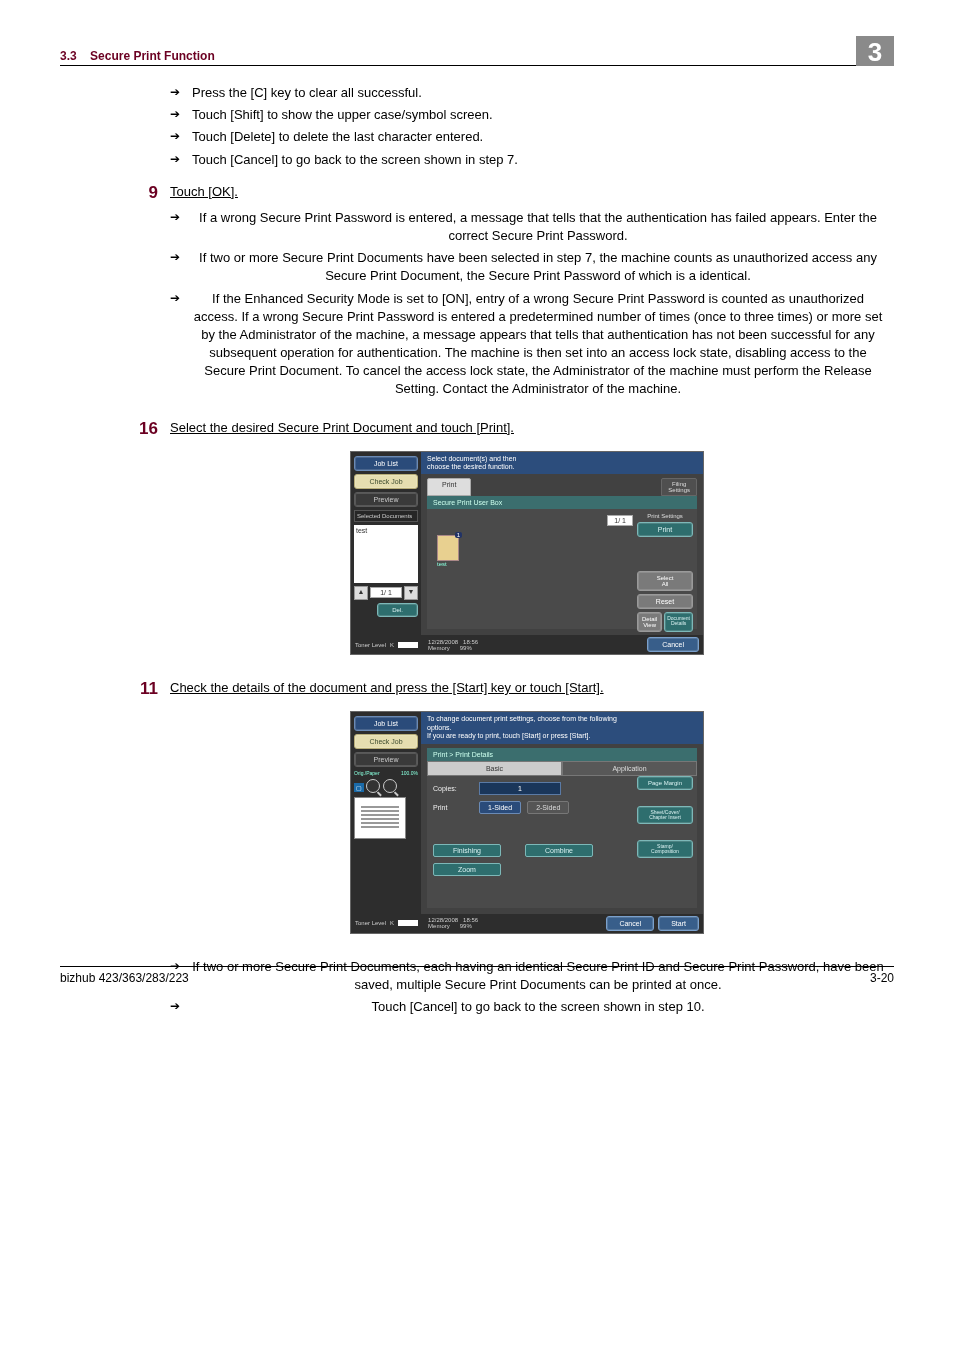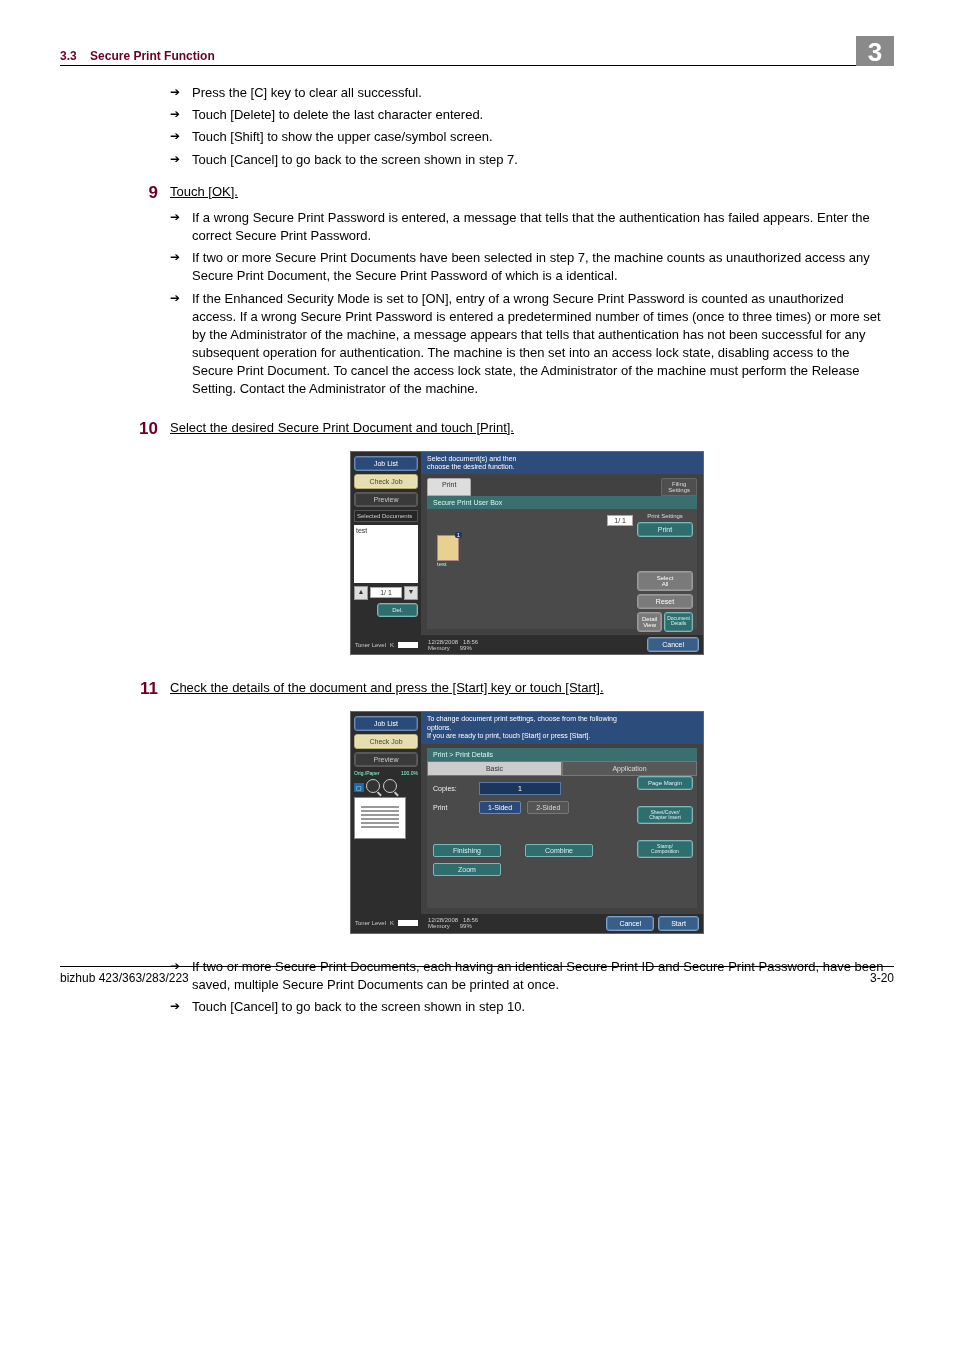--- a/index.html
+++ b/index.html
@@ -51,21 +51,21 @@
   .step-num {
     flex: 0 0 40px;
     text-align: right;
     padding-right: 12px;
     font-size: 17px;
     font-weight: bold;
     color: #6b0022;
     margin-left: -52px;
   }
   .step-text { flex: 1; line-height: 1.4; text-decoration: underline; }
-  .sub-list.indent { margin-left: 0; }
+  .sub-list.indent { margin-left: 0; text-align: center; }
 
   
   .screenshot {
     width: 352px;
     border: 1px solid #666;
     background: #000;
     margin: 12px auto 24px auto;
     font-family: Arial, sans-serif;
     font-size: 7px;
     color: #fff;
@@ -138,37 +138,37 @@
   <div class="header-row">
     <div class="header-left">
       <span>3.3</span>&nbsp;&nbsp;&nbsp;&nbsp;<span>Secure Print Function</span>
     </div>
     <div class="chapter-box">3</div>
   </div>
 
   <div class="content">
     <ul class="sub-list">
       <li>Press the [C] key to clear all successful.</li>
+      <li>Touch [Shift] to show the upper case/symbol screen.</li>
       <li>Touch [Delete] to delete the last character entered.</li>
-      <li>Touch [Shift] to show the upper case/symbol screen.</li>
       <li>Touch [Cancel] to go back to the screen shown in step 7.</li>
     </ul>
 
     <div class="step-row">
       <div class="step-num">9</div>
       <div class="step-text">Touch [OK].</div>
     </div>
     <ul class="sub-list indent">
       <li>If a wrong Secure Print Password is entered, a message that tells that the authentication has failed appears. Enter the correct Secure Print Password.</li>
       <li>If two or more Secure Print Documents have been selected in step 7, the machine counts as unauthorized access any Secure Print Document, the Secure Print Password of which is a identical.</li>
       <li>If the Enhanced Security Mode is set to [ON], entry of a wrong Secure Print Password is counted as unauthorized access. If a wrong Secure Print Password is entered a predetermined number of times (once to three times) or more set by the Administrator of the machine, a message appears that tells that authentication has not been successful for any subsequent operation for authentication. The machine is then set into an access lock state, disabling access to the Secure Print Document. To cancel the access lock state, the Administrator of the machine must perform the Release Setting. Contact the Administrator of the machine.</li>
     </ul>
 
     <div class="step-row" style="margin-top:20px;">
-      <div class="step-num">10</div>
+      <div class="step-num">16</div>
       <div class="step-text">Select the desired Secure Print Document and touch [Print].</div>
     </div>
 
     <div class="screenshot">
       <div class="ss-body">
         <div class="ss-left">
           <div class="ss-pill pill-blue">Job List</div>
           <div class="ss-pill pill-cream">Check Job</div>
           <div class="ss-pill pill-dark">Preview</div>
           <div style="background:#262626;border:1px solid #555;padding:2px;color:#ccc;font-size:6px;">Selected Documents</div>

